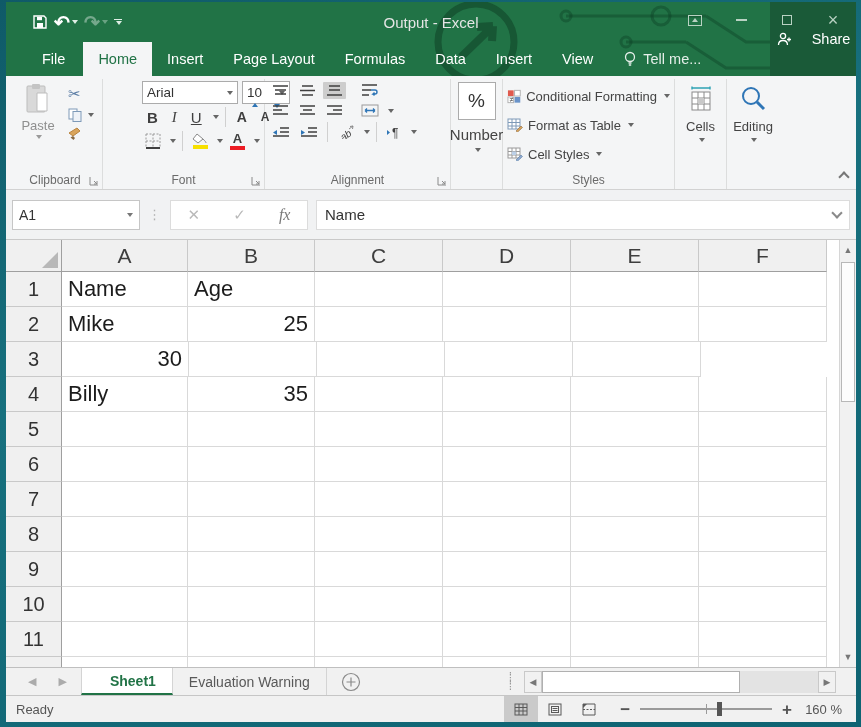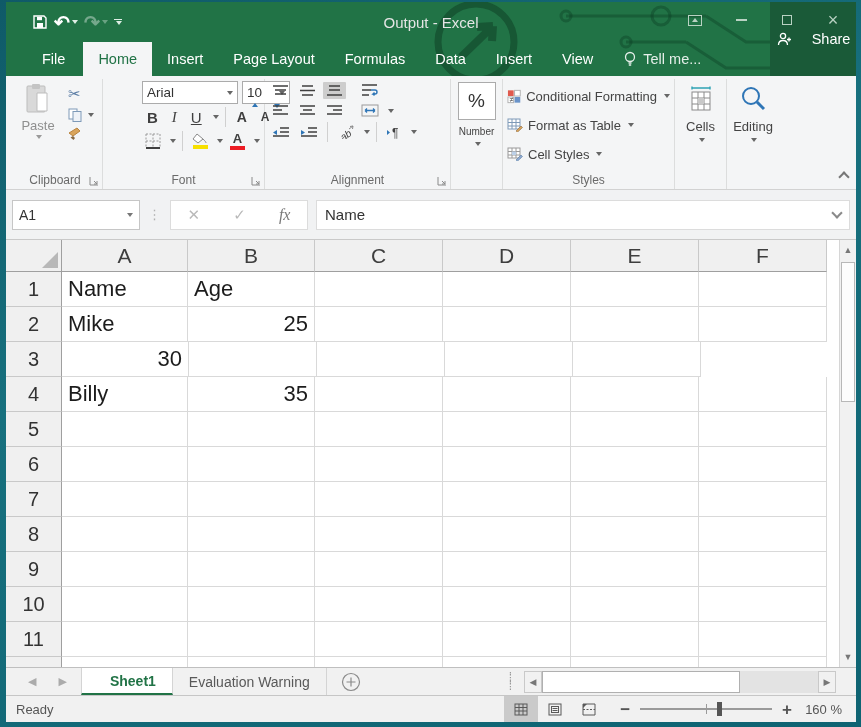--- a/index.html
+++ b/index.html
@@ -62,21 +62,21 @@
   .fontA{position:relative;font-size:14px;font-weight:bold;color:#3f3f3f;}
   .fontA .cu{position:absolute;top:-5px;right:-6px;width:0;height:0;border-left:3px solid transparent;border-right:3px solid transparent;border-bottom:4px solid #2e75b6;}
   .fontA .cd{position:absolute;top:-5px;right:-6px;width:0;height:0;border-left:3px solid transparent;border-right:3px solid transparent;border-top:4px solid #2e75b6;}
   .colorbtn{display:flex;flex-direction:column;align-items:center;line-height:1;}
   .colorbtn .glyphA{font-size:13px;font-weight:bold;color:#3f3f3f;}
   .colorbar{width:15px;height:4px;margin-top:1px;}
 
   
   .numgrp{display:flex;flex-direction:column;align-items:center;width:52px;padding-top:3px;}
   .pctbox{width:38px;height:38px;background:#fff;border:1px solid #ababab;display:flex;align-items:center;justify-content:center;font-size:19px;color:#333;}
-  .numlab{font-size:10px;color:#444;margin-top:6px;}
+  .numlab{font-size:15px;color:#444;margin-top:6px;}
   .numgrp .car{border-top-color:#666;margin-top:5px;}
 
   
   .stylrow{display:flex;align-items:center;gap:5px;height:26px;font-size:13px;color:#444;white-space:nowrap;}
   .stylrow .car{border-top-color:#666;}
 
   
   .bigbtn{display:flex;flex-direction:column;align-items:center;width:52px;padding-top:5px;}
   .bigbtn .blab{font-size:13px;color:#444;margin-top:5px;}
   .bigbtn .car{border-top-color:#666;margin-top:4px;}

